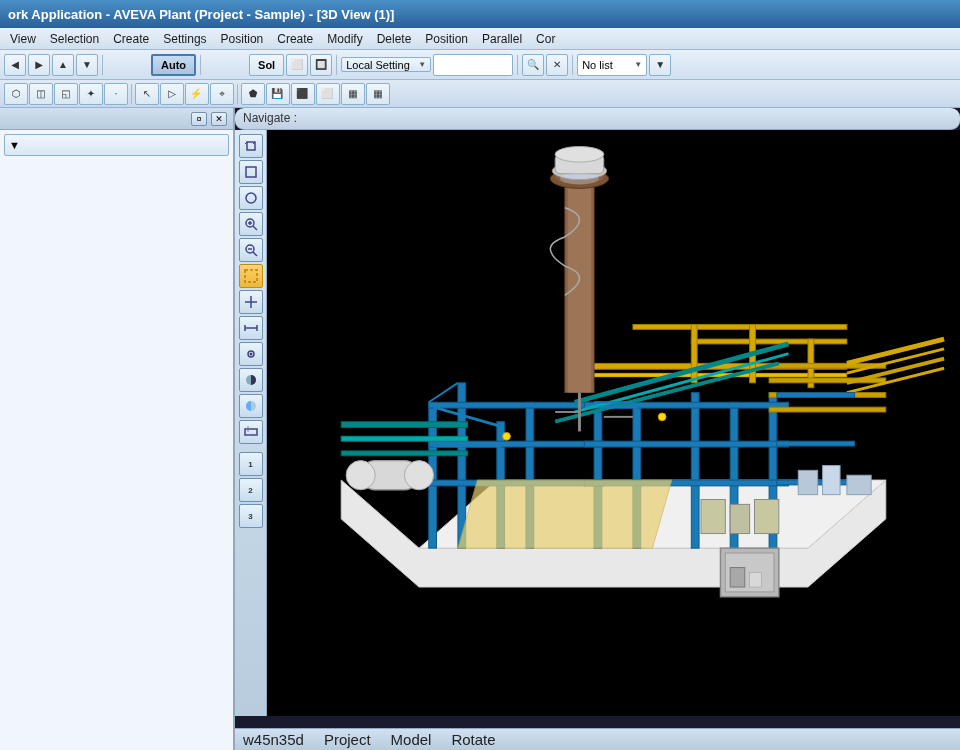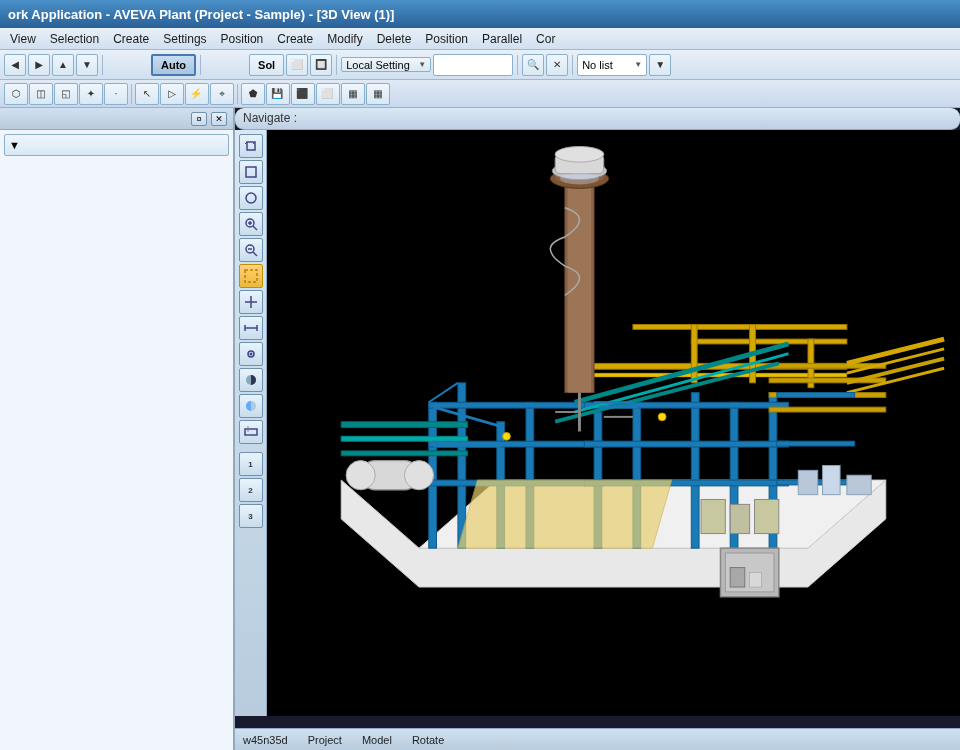--- a/index.html
+++ b/index.html
@@ -240,21 +240,21 @@
     }
 
     .view-status-bar {
       background: linear-gradient(to bottom, #d0e0f0, #b8ccde);
       border-top: 1px solid #90a8c0;
       height: 22px;
       display: flex;
       align-items: center;
       padding: 0 8px;
       gap: 20px;
-      font-size: 11px;
+      font-size: 15px;
       color: #222;
       margin-top: 12px;
     }
 
     
     .plant-svg-container {
       position: absolute;
       left: 32px;
       top: 0;
       right: 0;

